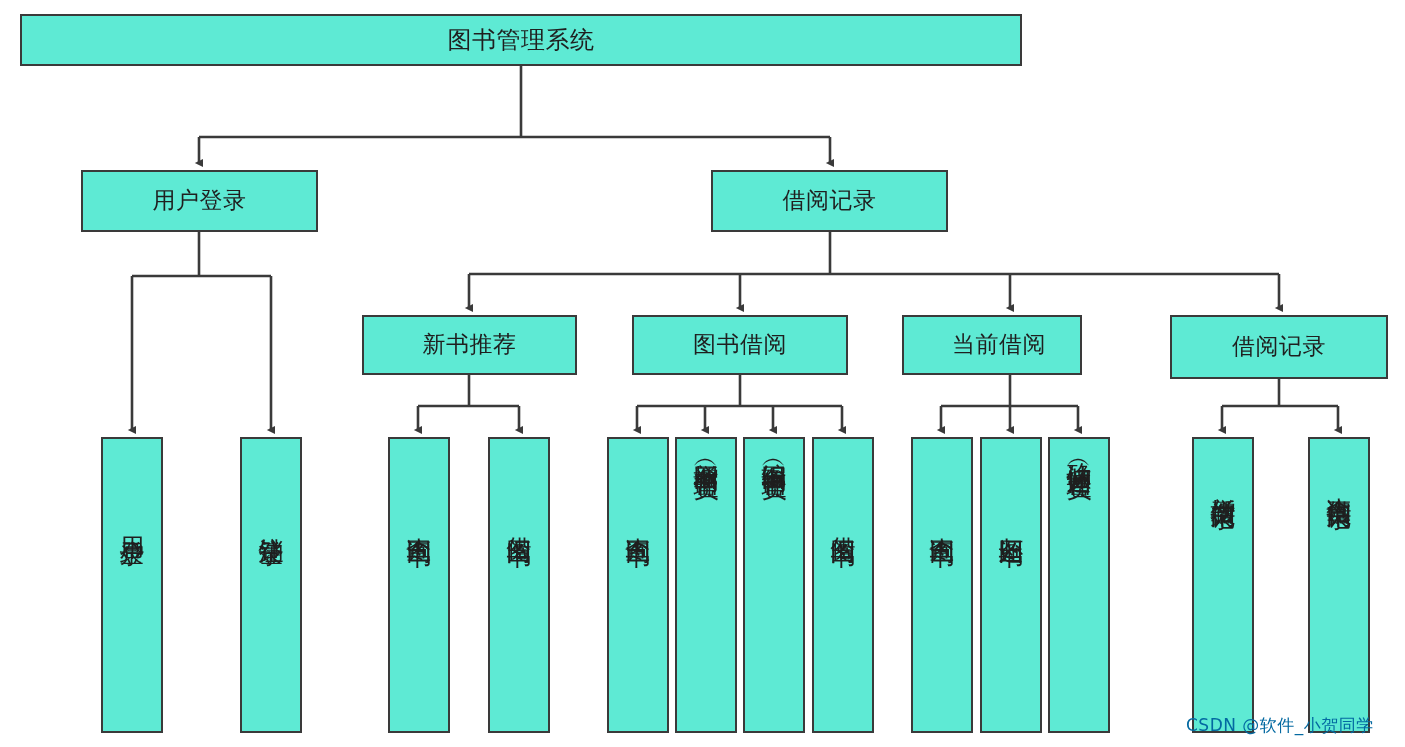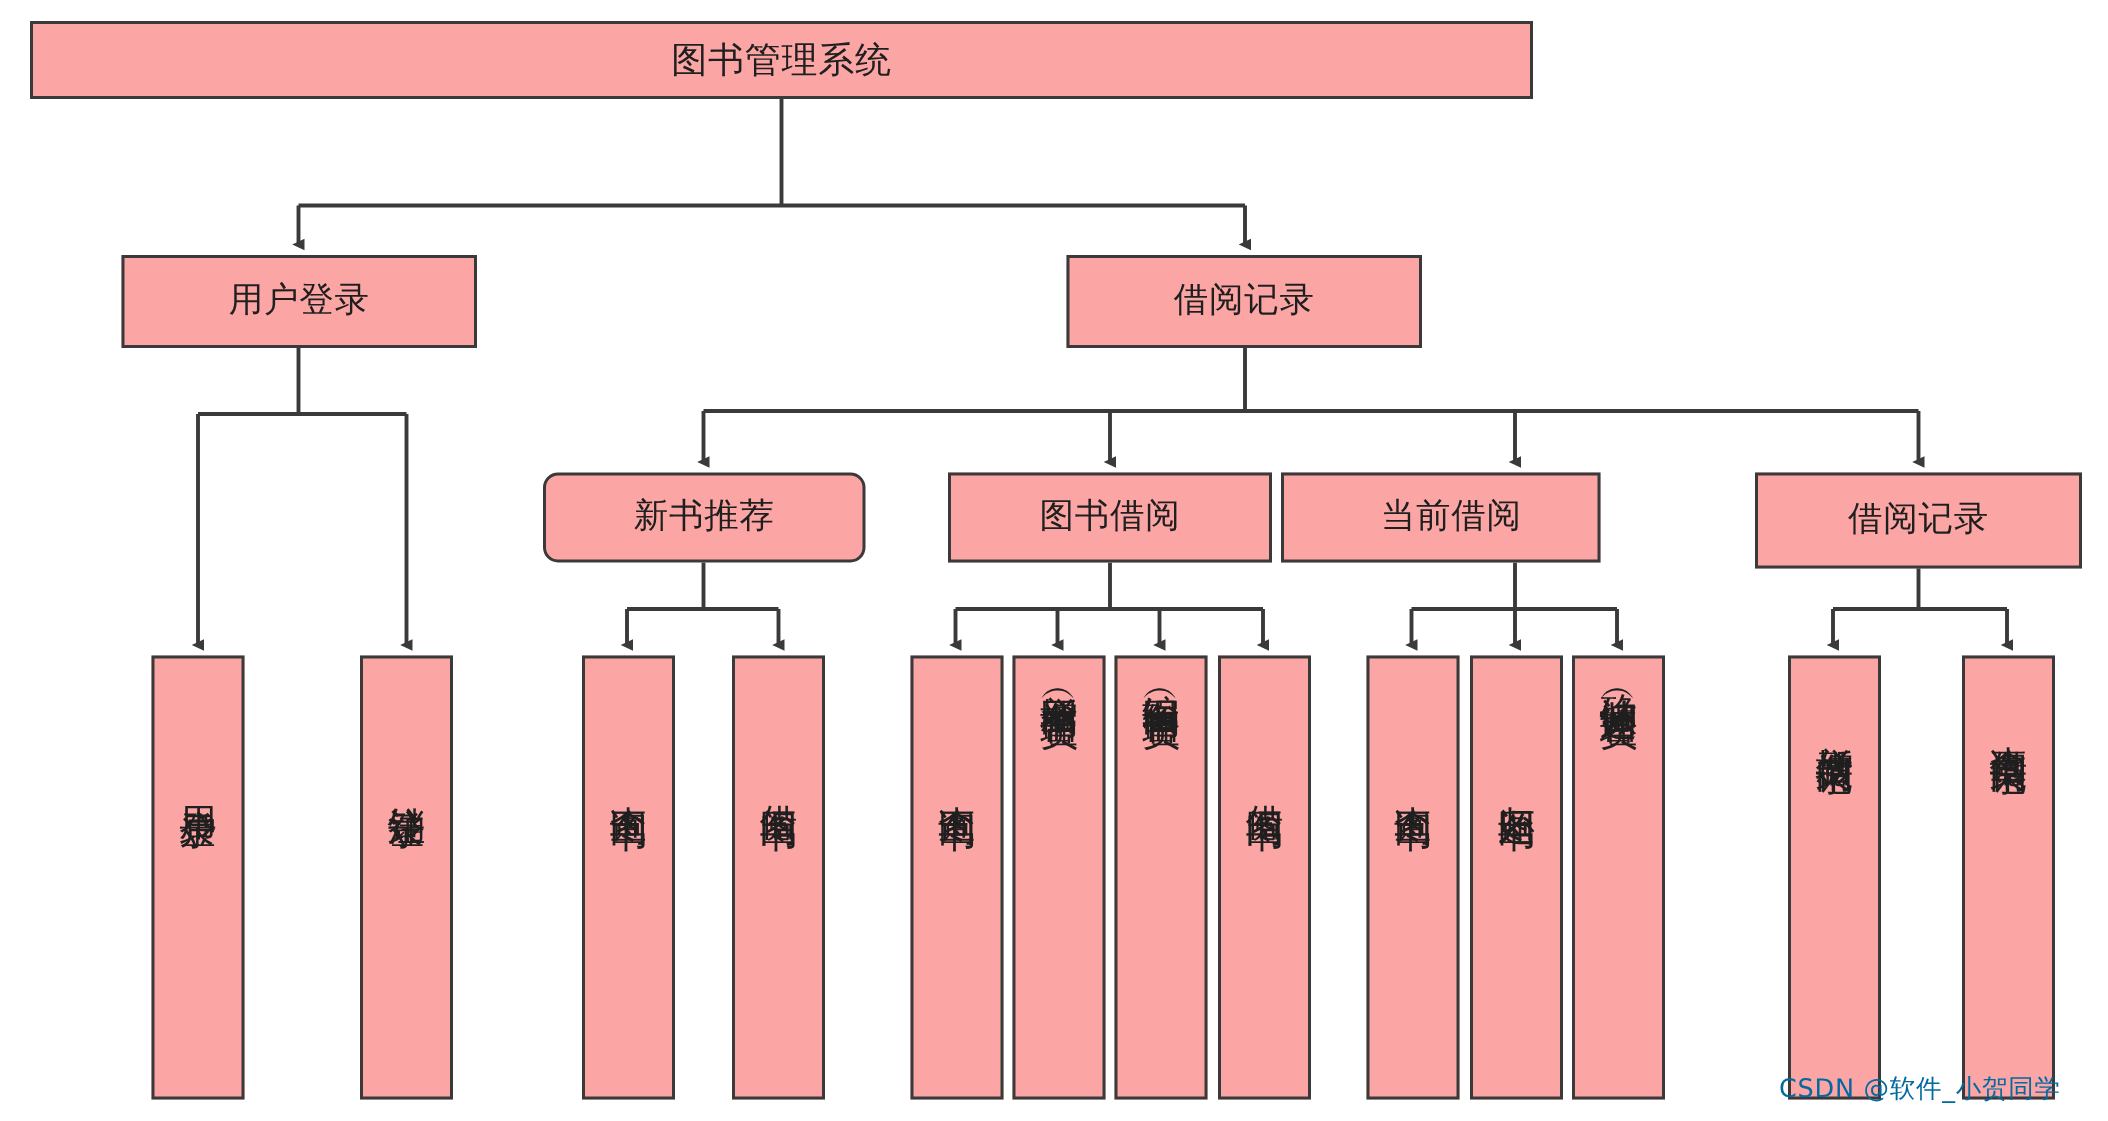--- a/index.html
+++ b/index.html
@@ -24,21 +24,21 @@
     position: absolute;
     left: 0;
     top: 0;
     width: 1405px;
     height: 747px;
     pointer-events: none;
   }
   .node {
     position: absolute;
     box-sizing: border-box;
-    background: #fca5a5;
+    background: #5eead4;
     border: 2px solid #3a3a3a;
     display: flex;
     align-items: center;
     justify-content: center;
     color: #1f1f1f;
   }
   .node .label {
     display: block;
     text-align: center;
     line-height: 1.18;
@@ -139,27 +139,27 @@
     <span class="label">图书管理系统</span>
   </div>
 
   <div class="node horiz" style="left:81px; top:170px; width:237px; height:62px;">
     <span class="label">用户登录</span>
   </div>
   <div class="node horiz" style="left:711px; top:170px; width:237px; height:62px;">
     <span class="label">借阅记录</span>
   </div>
 
-  <div class="node horiz" style="left:362px; top:315px; width:215px; height:60px;border-radius:10px;">
+  <div class="node horiz" style="left:362px; top:315px; width:215px; height:60px;">
     <span class="label">新书推荐</span>
   </div>
   <div class="node horiz" style="left:632px; top:315px; width:216px; height:60px;">
     <span class="label">图书借阅</span>
   </div>
-  <div class="node horiz" style="left:854px; top:315px; width:213px; height:60px;padding-left:14px;">
+  <div class="node horiz" style="left:902px; top:315px; width:180px; height:60px;padding-left:14px;">
     <span class="label">当前借阅</span>
   </div>
   <div class="node horiz" style="left:1170px; top:315px; width:218px; height:64px;">
     <span class="label">借阅记录</span>
   </div>
 
   <div class="node vert pad-top" style="left:101px; top:437px; width:62px; height:296px;">
     <span class="label">用户登录</span>
   </div>
   <div class="node vert pad-top" style="left:240px; top:437px; width:62px; height:296px;">

